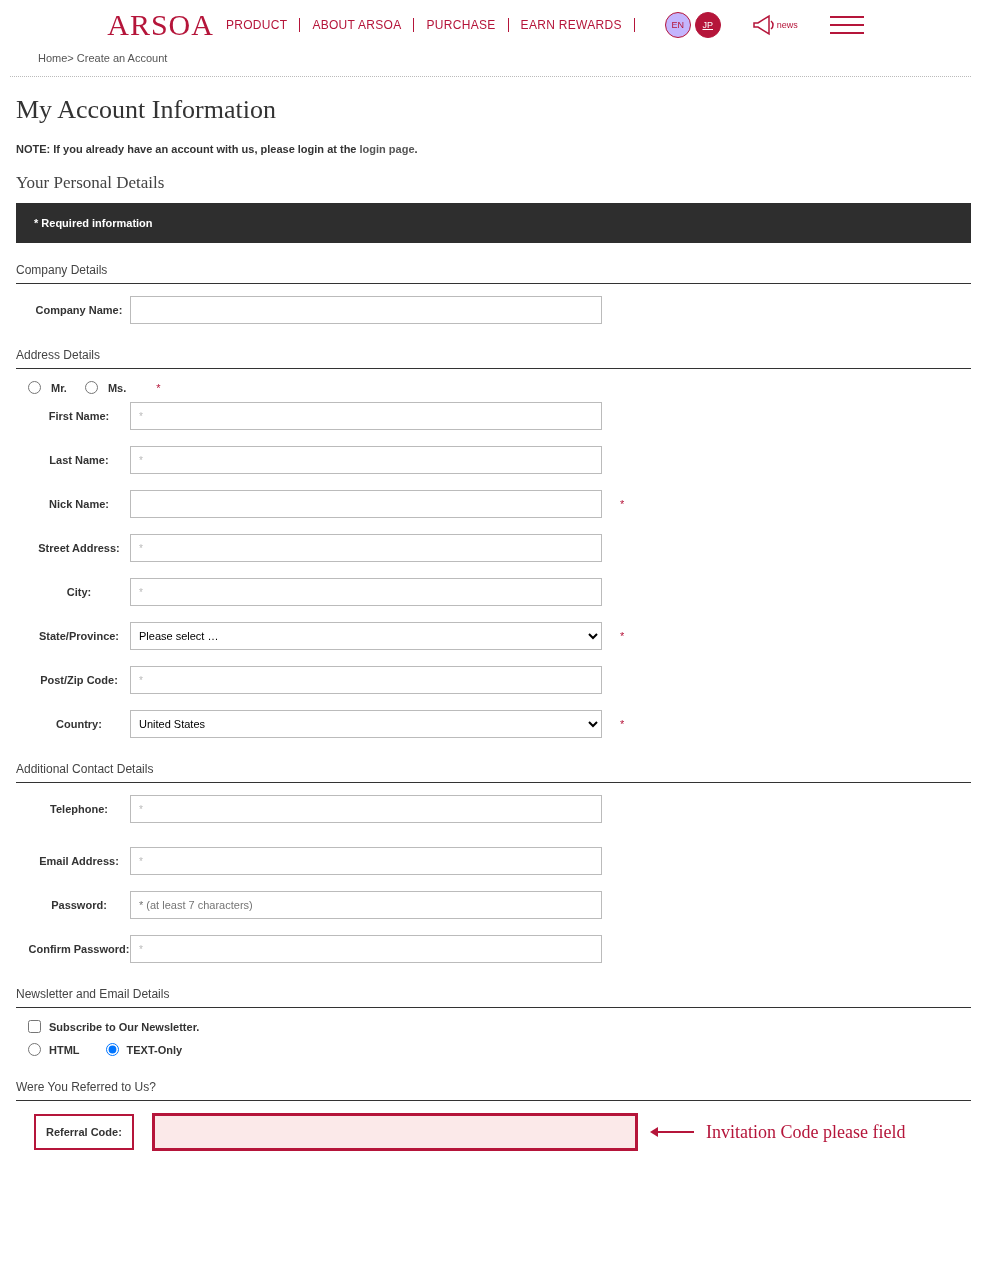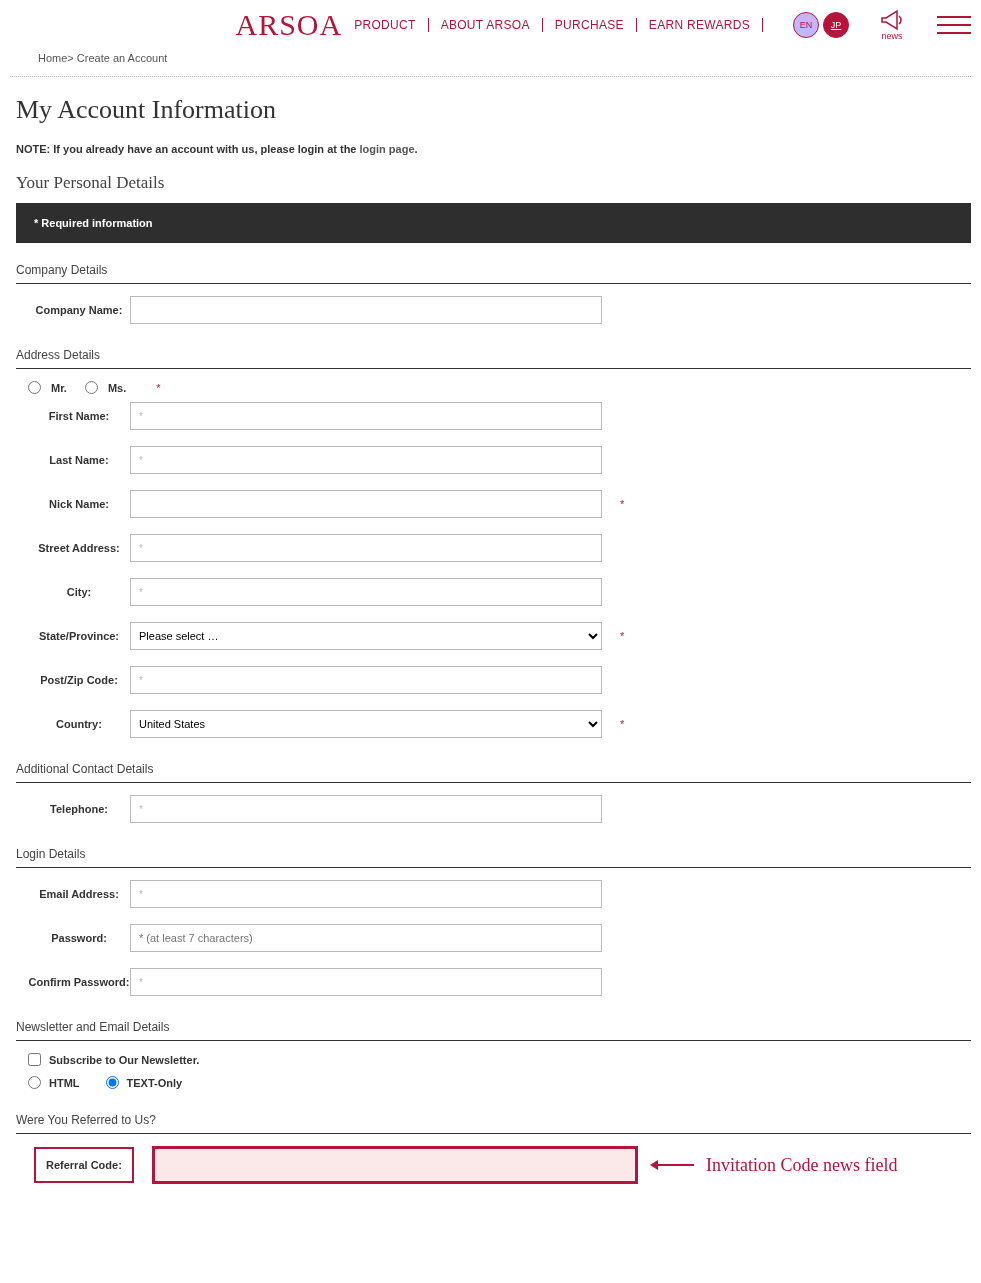--- a/index.html
+++ b/index.html
@@ -1,28 +1,28 @@
 <!DOCTYPE html>
 <html><head>
 <meta charset="utf-8">
 <style>
   * { box-sizing: border-box; margin: 0; padding: 0; }
   body { font-family: Arial, Helvetica, sans-serif; font-size: 12px; color: #333; background: #fff; width: 981px; }
   
   
-  .header { display: flex; align-items: center; justify-content: flex-end; padding: 8px 10px 4px 0; }
+  .header { display: flex; align-items: center; justify-content: center; padding: 8px 10px 4px 0; }
   .logo { font-family: Georgia, 'Times New Roman', serif; font-size: 30px; color: #B5153A; letter-spacing: 1px; font-weight: 400; }
   .header-right { display: flex; align-items: center; gap: 22px; }
   .nav-links { display: flex; align-items: center; }
   .nav-link { color: #B5153A; font-size: 12px; padding: 0 12px; border-right: 1px solid #B5153A; cursor: pointer; letter-spacing: 0.3px; }
   .lang-switch { display: flex; gap: 4px; margin-left: 8px; }
   .lang-btn { width: 26px; height: 26px; border-radius: 50%; border: 1px solid #B5153A; display: flex; align-items: center; justify-content: center; font-size: 9px; cursor: pointer; }
   .lang-btn.inactive { background: #c4b5fd; color: #B5153A; }
   .lang-btn.active { background: #B5153A; color: #fff; border-color: #B5153A; text-decoration: underline; }
-  .news-wrap { display: flex; flex-direction: column; align-items: center; margin-left: 8px; cursor: pointer; }
+  .news-wrap { display: flex; flex-direction: row; align-items: center; margin-left: 8px; cursor: pointer; }
   .news-label { font-size: 9px; color: #B5153A; }
   .hamburger { display: flex; flex-direction: column; gap: 6px; margin-left: 10px; cursor: pointer; }
   .hamburger span { display: block; width: 34px; height: 2px; background: #B5153A; }
   
   
   .breadcrumb { font-size: 11px; color: #555; padding: 6px 0 6px 38px; }
   .breadcrumb a { color: #555; text-decoration: none; cursor: pointer; }
   
   .dotted-sep { border: none; border-top: 1px dotted #bbb; margin: 6px 10px 0 10px; }
   
@@ -170,21 +170,20 @@
 
   <div class="subsection">
     <div class="sub-title">Additional Contact Details</div>
     <div class="form-row">
       <div class="form-label">Telephone:</div>
       <input class="form-input placeholder-star" type="text" placeholder="*" style="">
     </div>
   </div>
 
   <div class="subsection">
-    <div class="sub-title">Login Details</div>
     <div class="form-row">
       <div class="form-label">Email Address:</div>
       <input class="form-input placeholder-star" type="text" placeholder="*" style="">
     </div>
     <div class="form-row">
       <div class="form-label">Password:</div>
       <input class="form-input" type="password" placeholder="* (at least 7 characters)" style="">
     </div>
     <div class="form-row">
       <div class="form-label">Confirm Password:</div>
@@ -206,18 +205,18 @@
     </div>
   </div>
 
   <div class="subsection">
     <div class="sub-title">Were You Referred to Us?</div>
     <div class="referral-row">
       <div class="referral-label-box">Referral Code:</div>
       <input class="referral-input" type="text" style="">
       <div class="annotation">
         <div class="arrow-line"></div>
-        <span>Invitation Code  news field</span>
+        <span>Invitation Code  please field</span>
       </div>
     </div>
   </div>
 
 </div>
 
 </body></html>

